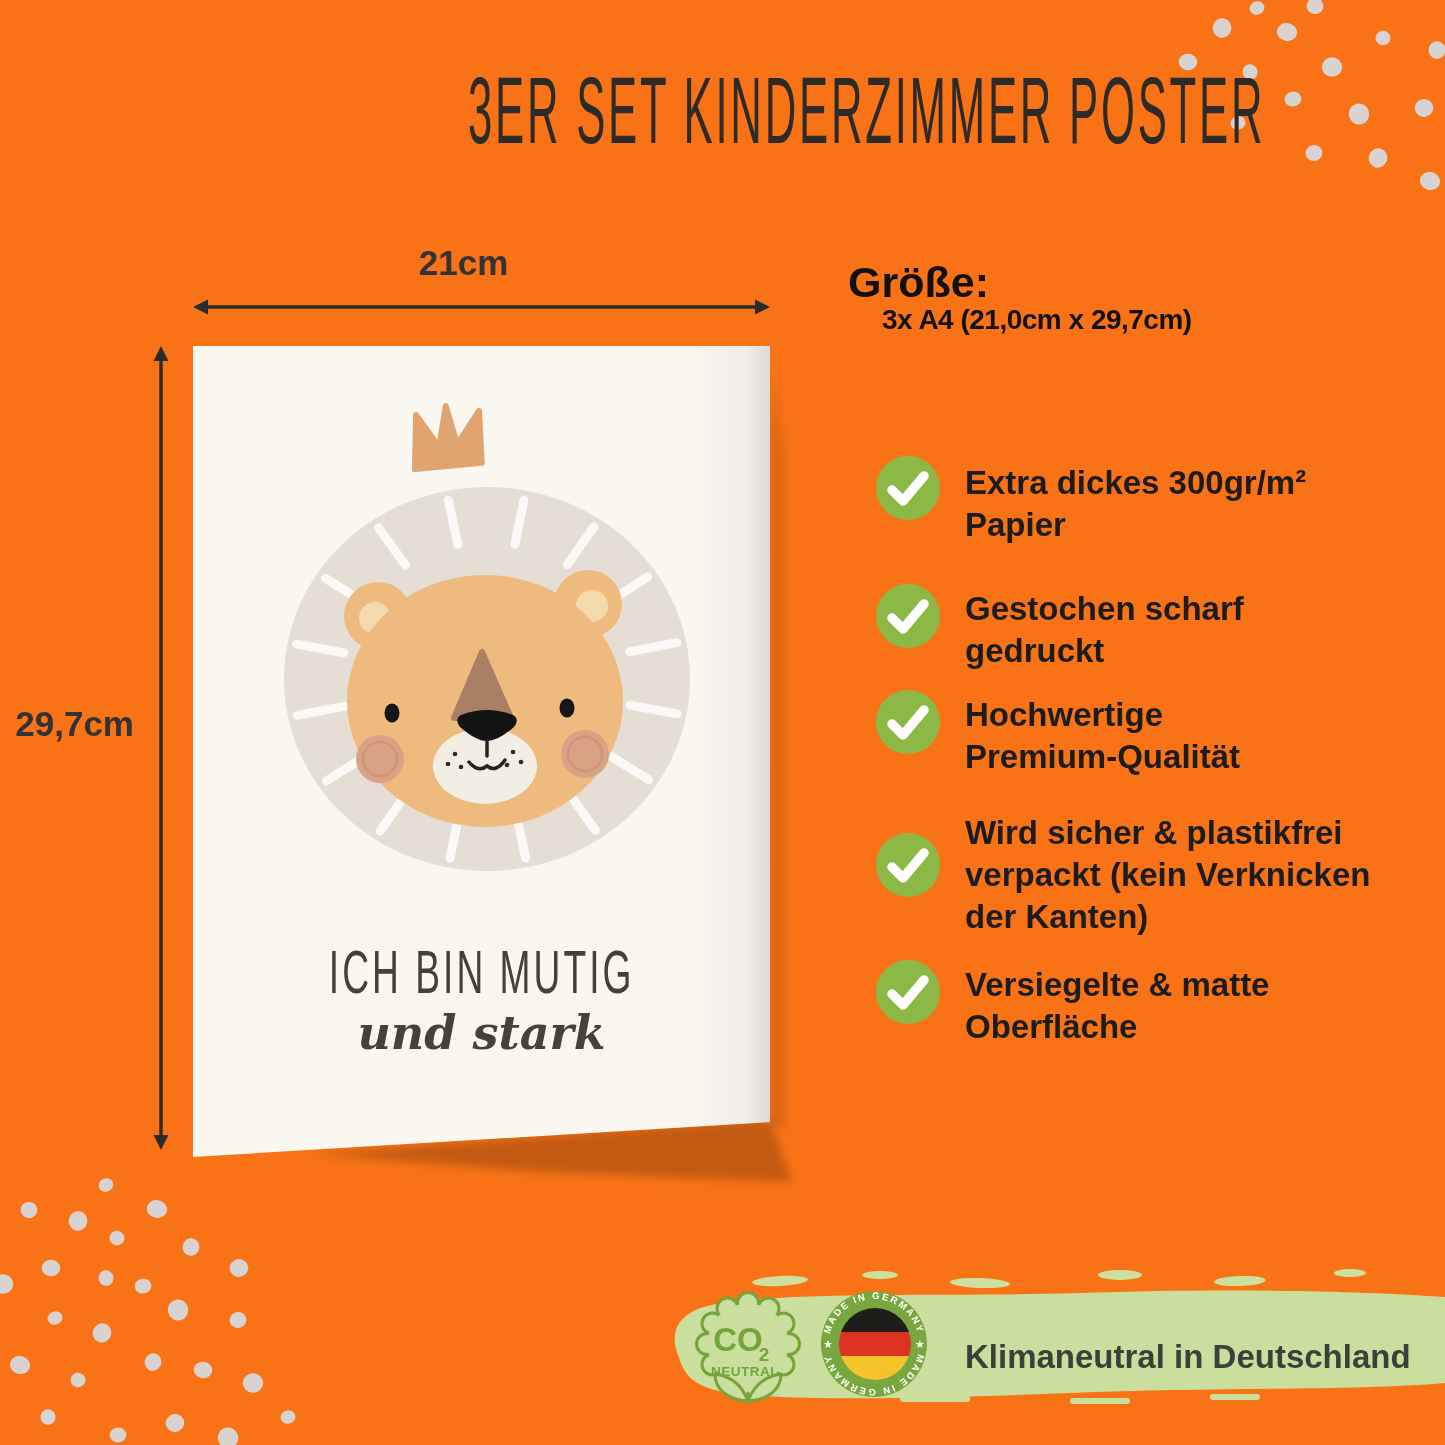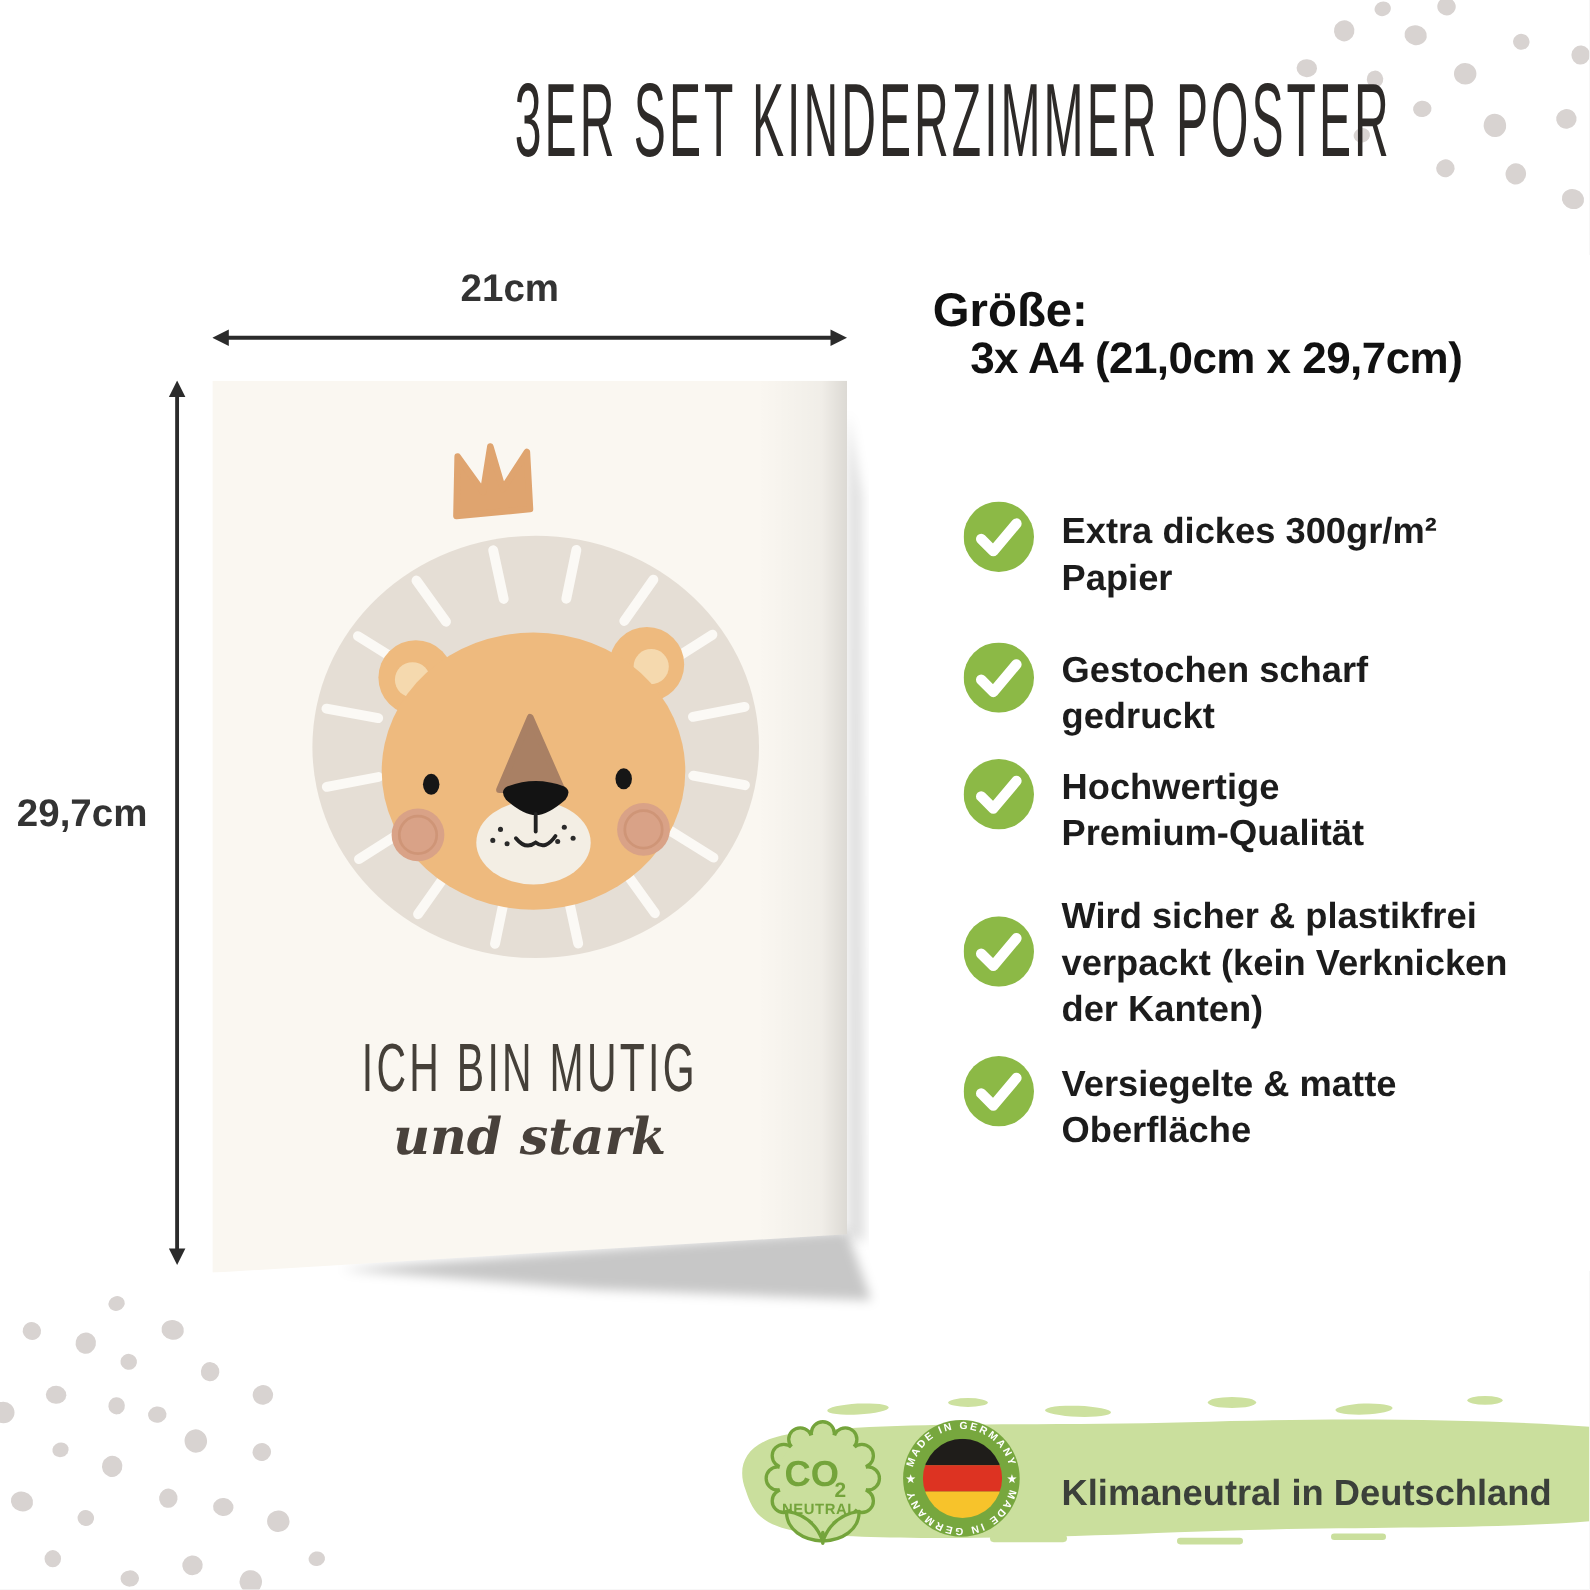--- a/index.html
+++ b/index.html
@@ -1,34 +1,34 @@
 <!DOCTYPE html>
 <html><head>
 <meta charset="utf-8">
 <style>
   html,body{margin:0;padding:0;}
   body{width:1445px;height:1445px;background:#ececec;overflow:hidden;
        font-family:"Liberation Sans",sans-serif;-webkit-font-smoothing:antialiased;}
-  .stage{position:relative;width:1445px;height:1445px;background:#ffffff;}
+  .stage{position:relative;width:1445px;height:1445px;background:#f97316;}
 
   
   .dots{position:absolute;}
   #dots-tr{left:1160px;top:0;}
   #dots-bl{left:0;top:1170px;}
 
   
   .title{position:absolute;left:0;right:0;top:56px;margin:0;text-align:center;
          font-size:95px;font-weight:400;color:#2d2a28;white-space:nowrap;}
   .title .squeeze{display:inline-block;transform:scaleX(0.46);transform-origin:50% 50%;
          letter-spacing:6px;}
 
   
   .dim-label{position:absolute;font-weight:700;color:#333;font-size:35px;}
   .dim-w{left:175px;width:577px;top:243px;text-align:center;}
-  .dim-h{left:12px;width:122px;top:720px;text-align:right;}
+  .dim-h{left:12px;width:122px;top:704px;text-align:right;}
   .arrow-h{position:absolute;left:193px;top:296px;}
   .arrow-v{position:absolute;left:150px;top:346px;}
 
   
   .poster-shadow{position:absolute;left:140px;top:330px;}
   .poster{position:absolute;left:193px;top:346px;width:577px;height:811px;
           background:#faf7f1;
           clip-path:polygon(0 0,100% 0,100% 95.7%,0 100%);}
   .poster-edge{position:absolute;inset:0;pointer-events:none;
           background:linear-gradient(to right,rgba(0,0,0,0) 86%,rgba(0,0,0,0.04) 96%,rgba(0,0,0,0.12) 100%);}
@@ -36,21 +36,21 @@
   .poster-headline{position:absolute;left:0;right:0;top:590px;text-align:center;
           font-size:62px;color:#454039;white-space:nowrap;}
   .poster-headline .squeeze{display:inline-block;transform:scaleX(0.6);transform-origin:50% 50%;
           letter-spacing:5px;}
   .poster-subline{position:absolute;left:0;right:0;top:660px;text-align:center;
           font-family:"DejaVu Serif",serif;font-style:italic;font-weight:700;
           font-size:46px;color:#48413b;}
 
   
   .size-heading{position:absolute;left:848px;top:258px;font-size:43px;font-weight:700;color:#111;}
-  .size-value{position:absolute;left:882px;top:304px;font-size:40px;font-weight:700;color:#111;
+  .size-value{position:absolute;left:882px;top:304px;font-size:28px;font-weight:700;color:#111;
           letter-spacing:-0.5px;white-space:nowrap;}
 
   .feature{position:absolute;left:0;top:0;}
   .feature .check{position:absolute;left:876px;width:64px;height:64px;}
   .feature .ftext{position:absolute;left:965px;width:470px;font-size:33px;line-height:42px;
           font-weight:700;color:#1c1c1c;white-space:pre-line;}
 
   
   .footer-art{position:absolute;left:650px;top:1245px;}
   .claim{position:absolute;left:965px;top:1306px;font-size:33px;line-height:45px;

